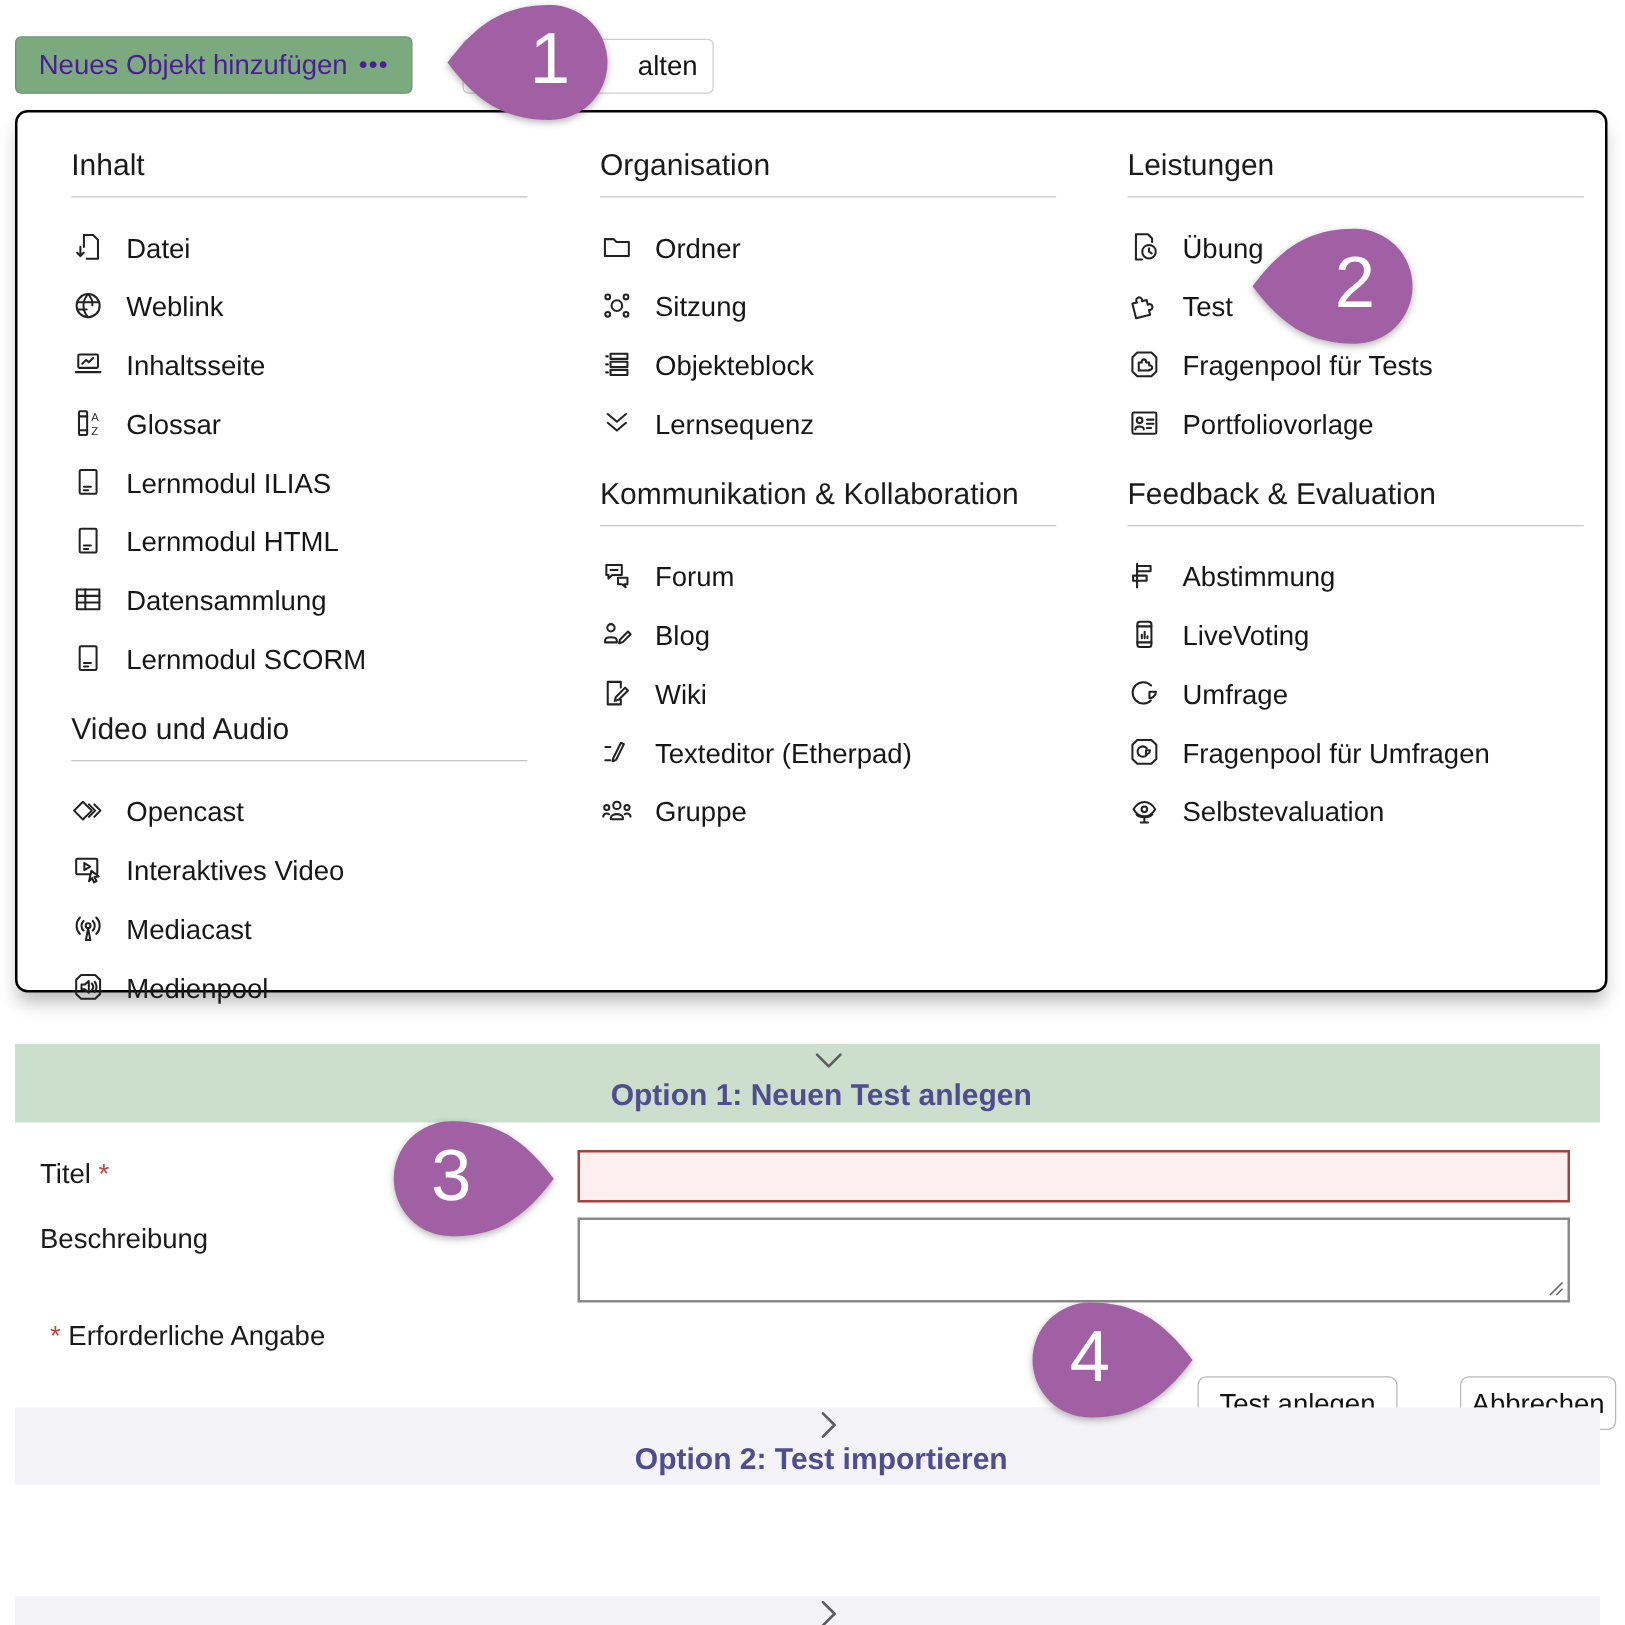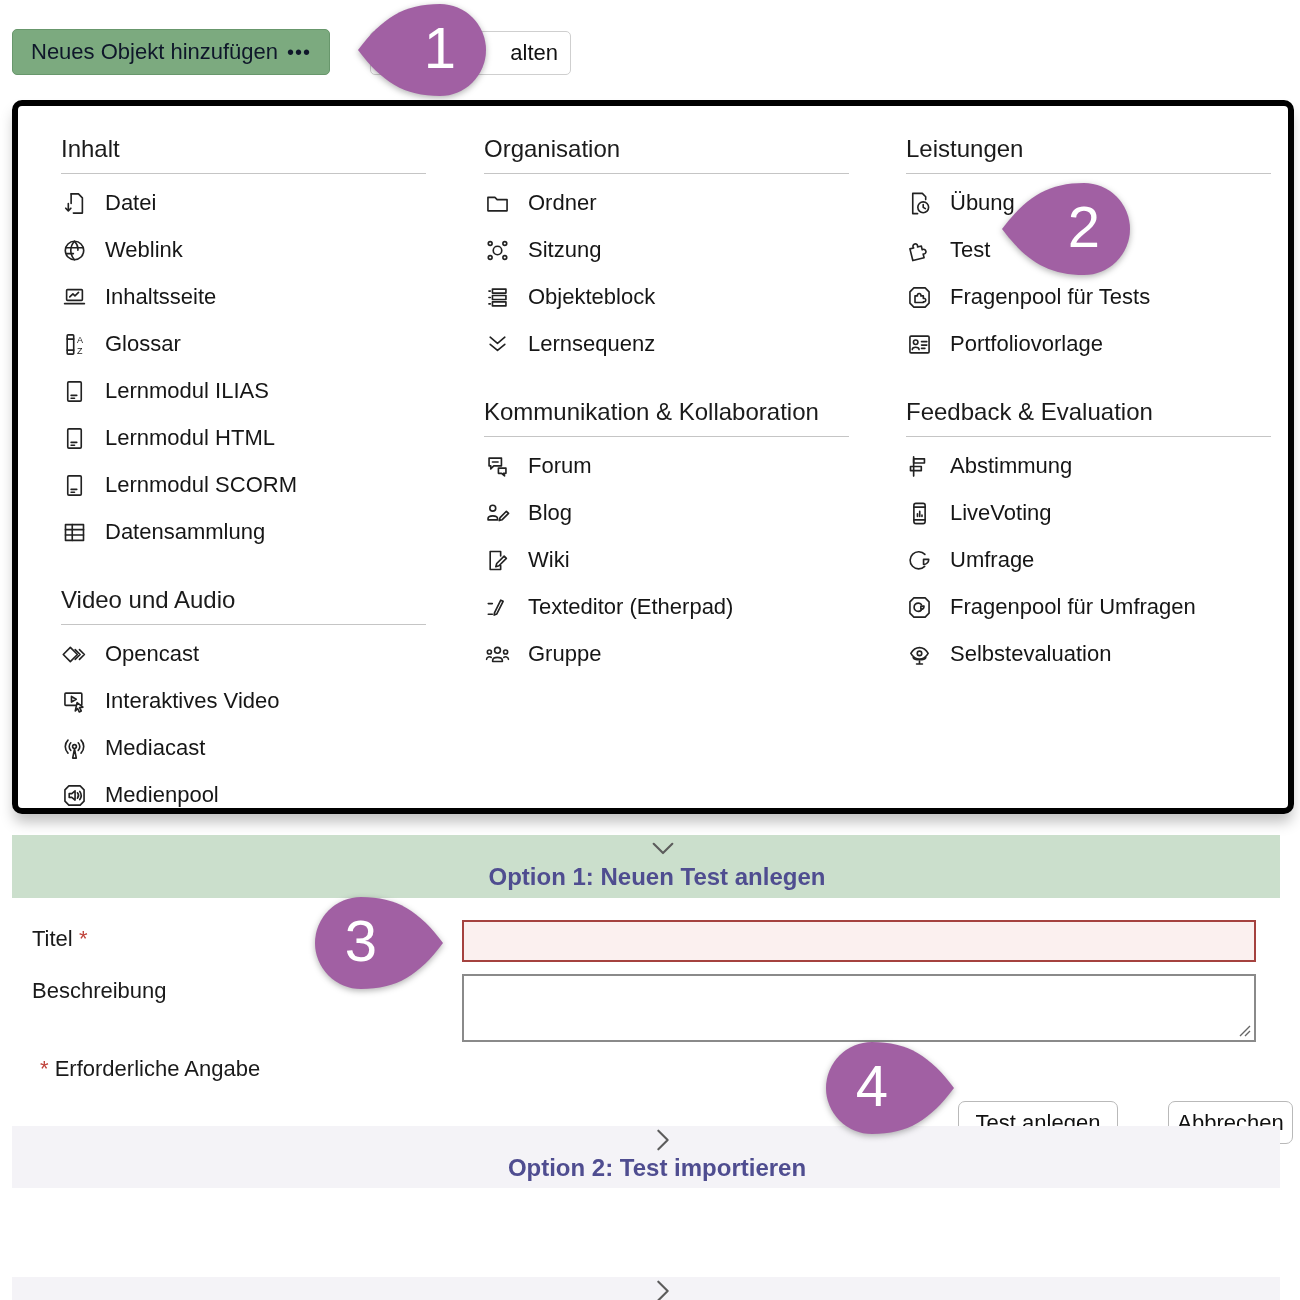--- a/index.html
+++ b/index.html
@@ -2,36 +2,36 @@
 <html lang="de"><head>
 <meta charset="utf-8">
 <style>
   html,body{margin:0;padding:0;background:#fff;}
   #screen{position:relative;width:1300px;height:1300px;background:#fff;overflow:hidden;
           font-family:"Liberation Sans","DejaVu Sans",sans-serif;color:#1b1b1b;}
 
   
   .btn-green{position:absolute;left:12px;top:29px;height:44px;display:flex;align-items:center;
              padding:0 18px;background:#7caa7f;border:1px solid #68976c;border-radius:5px;
-             font-size:22px;color:#0f172a;cursor:pointer;white-space:nowrap;}
+             font-size:22px;color:#4c1d95;cursor:pointer;white-space:nowrap;}
   .btn-green .dots{margin-left:9px;letter-spacing:1px;font-size:20px;}
   .btn-partial{position:absolute;left:370px;top:31px;width:187px;height:42px;display:flex;
                align-items:center;justify-content:flex-end;padding-right:12px;background:#fff;
                border:1px solid #cfcfcf;border-radius:5px;font-size:22px;color:#111;cursor:pointer;}
 
   
-  .menu-panel{position:absolute;left:12px;top:100px;width:1270px;height:702px;background:#fff;
-              border:6px solid #000000;border-radius:10px;
+  .menu-panel{position:absolute;left:12px;top:88px;width:1270px;height:702px;background:#fff;
+              border:2px solid #000000;border-radius:10px;
               box-shadow:0 10px 14px -2px rgba(0,0,0,.25);}
   .menu-col{position:absolute;top:20px;width:365px;}
   .menu-col.c1{left:43px;} .menu-col.c2{left:466px;} .menu-col.c3{left:888px;}
   .menu-section + .menu-section{margin-top:21px;}
   .menu-section h3{margin:0 0 6px 0;font-size:24px;font-weight:400;line-height:29px;
                    padding:8px 0 10px 0;border-bottom:1px solid #c5c5c5;color:#1b1b1b;}
-  .menu-item{display:flex;align-items:center;height:47px;gap:17px;cursor:pointer;}
+  .menu-item{display:flex;align-items:flex-end;height:47px;gap:17px;cursor:pointer;}
   .mi-icon{width:27px;height:27px;flex:0 0 27px;display:flex;align-items:center;justify-content:center;}
   .mi-icon svg{width:27px;height:27px;stroke:#222;fill:none;stroke-width:1.45;
                stroke-linecap:round;stroke-linejoin:round;}
   .mi-label{font-size:22px;color:#161616;line-height:1.1;}
 
   
   .callout{position:absolute;width:134px;height:96px;z-index:50;pointer-events:none;}
   .callout svg{position:absolute;inset:0;width:134px;height:96px;
                filter:drop-shadow(0 2px 3px rgba(0,0,0,.3));}
   .callout.flip svg{transform:scaleX(-1);}
@@ -138,34 +138,34 @@
               <svg viewBox="0 0 24 24">
                 <rect x="6" y="3.5" width="12" height="17" rx="1"></rect>
                 <path d="M9 15.5h5M9 18h3"></path>
               </svg>
             </span>
             <span class="mi-label">Lernmodul HTML</span>
           </div>
           <div class="menu-item">
             <span class="mi-icon">
               <svg viewBox="0 0 24 24">
+                <rect x="4" y="5" width="16" height="14"></rect>
+                <path d="M4 9.5h16M4 14.2h16M10 5v14"></path>
+              </svg>
+            </span>
+            <span class="mi-label">Datensammlung</span>
+          </div>
+          <div class="menu-item">
+            <span class="mi-icon">
+              <svg viewBox="0 0 24 24">
                 <rect x="6" y="3.5" width="12" height="17" rx="1"></rect>
                 <path d="M9 15.5h5M9 18h3"></path>
               </svg>
             </span>
             <span class="mi-label">Lernmodul SCORM</span>
-          </div>
-          <div class="menu-item">
-            <span class="mi-icon">
-              <svg viewBox="0 0 24 24">
-                <rect x="4" y="5" width="16" height="14"></rect>
-                <path d="M4 9.5h16M4 14.2h16M10 5v14"></path>
-              </svg>
-            </span>
-            <span class="mi-label">Datensammlung</span>
           </div>
         </div>
         <div class="menu-section">
           <h3>Video und Audio</h3>
           <div class="menu-item">
             <span class="mi-icon">
               <svg viewBox="0 0 24 24">
                 <path d="M8.3 5.7L14.6 12l-6.3 6.3L2 12z"></path>
                 <path d="M12.6 7.6L17 12l-4.4 4.4M16.4 7.6L20.8 12l-4.4 4.4"></path>
               </svg>

